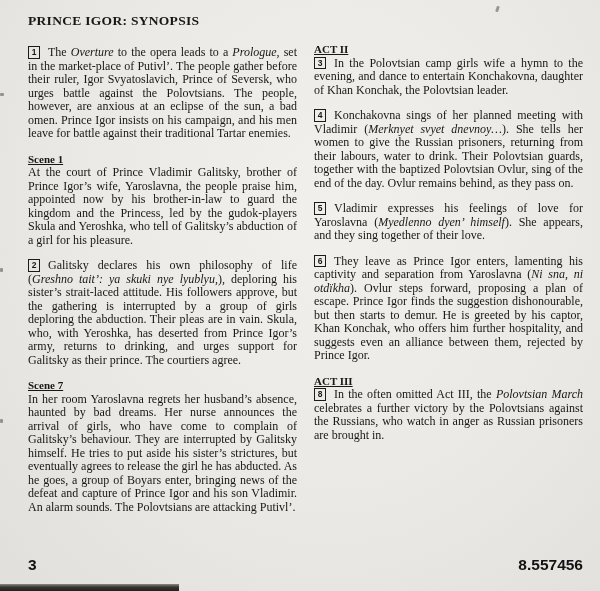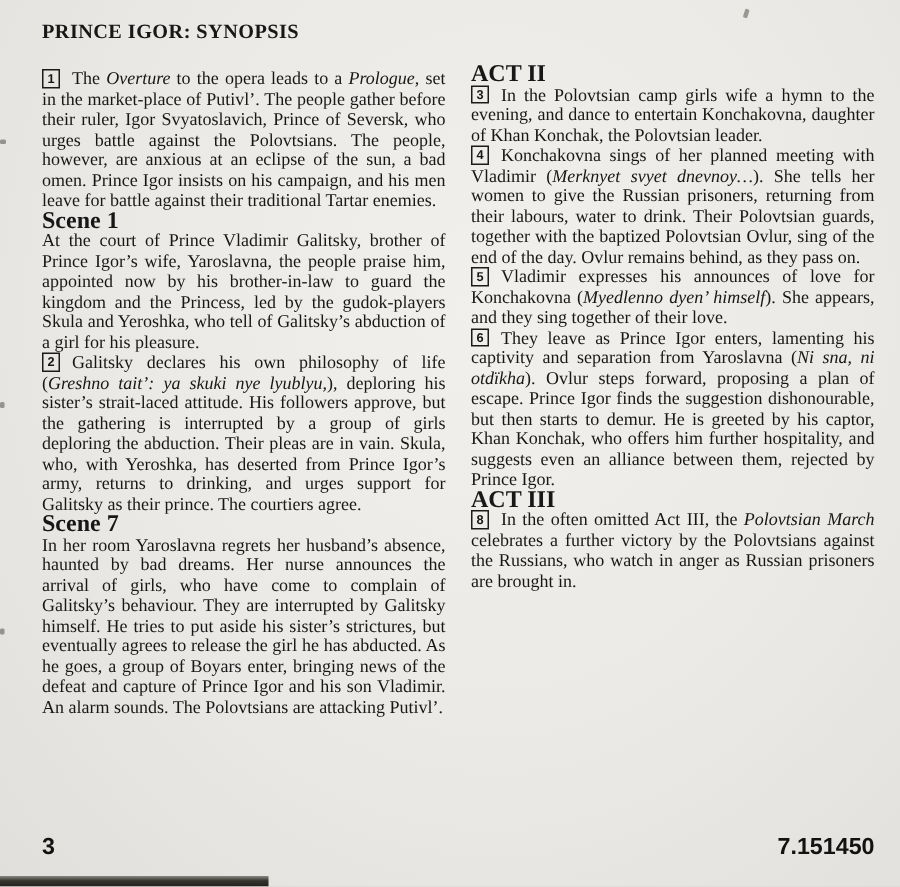--- a/index.html
+++ b/index.html
@@ -19,31 +19,32 @@
   #col-left  { left: 28px;  top: 13px; }
   #col-right { left: 314px; top: 43px; }
   .doc-title {
     margin: 0 0 17px 0;
     font-size: 13.5px;
     font-weight: bold;
     letter-spacing: 0.3px;
     white-space: nowrap;
   }
   .block { margin: 0; }
-  .block + .block { }
+  .block + .block { margin-top: 12px; }
   .heading + .block { margin-top: 0; }
   .para {
     font-size: 12px;
     line-height: 13.5px;
     text-align: justify;
   }
   .heading {
-    font-size: 16px;
+    font-size: 11px;
     line-height: 13.5px;
     font-weight: bold;
+    text-decoration: underline;
   }
   .para em { font-style: italic; }
   .trackbox {
     display: inline-block;
     width: 10px; height: 10.5px;
     line-height: 10.5px;
     border: 1.4px solid #1b1b1b;
     font-family: "Liberation Sans", sans-serif;
     font-weight: bold;
     font-size: 8.5px;
@@ -94,29 +95,29 @@
         <div class="block heading">Scene 7</div>
         <p class="block para"><span>In her room Yaroslavna regrets her husband’s absence, haunted by bad dreams. Her nurse announces the arrival of girls, who have come to complain of Galitsky’s behaviour. They are interrupted by Galitsky himself. He tries to put aside his sister’s strictures, but eventually agrees to release the girl he has abducted. As he goes, a group of Boyars enter, bringing news of the defeat and capture of Prince Igor and his son Vladimir. An alarm sounds. The Polovtsians are attacking Putivl’.</span></p>
       </div>
   </div>
 
   <div class="col" id="col-right">
     <div>
         <div class="block heading">ACT II</div>
         <p class="block para"><span class="trackbox">3</span><span>In the Polovtsian camp girls wife a hymn to the evening, and dance to entertain Konchakovna, daughter of Khan Konchak, the Polovtsian leader.</span></p>
         <p class="block para"><span class="trackbox">4</span><span>Konchakovna sings of her planned meeting with Vladimir (</span><em>Merknyet svyet dnevnoy…</em><span>). She tells her women to give the Russian prisoners, returning from their labours, water to drink. Their Polovtsian guards, together with the baptized Polovtsian Ovlur, sing of the end of the day. Ovlur remains behind, as they pass on.</span></p>
-        <p class="block para"><span class="trackbox">5</span><span>Vladimir expresses his announces of love for Konchakovna (</span><em>Myedlenno dyen’ himself</em><span>). She appears, and they sing together of their love.</span></p>
+        <p class="block para"><span class="trackbox">5</span><span>Vladimir expresses his feelings of love for Yaroslavna (</span><em>Myedlenno dyen’ himself</em><span>). She appears, and they sing together of their love.</span></p>
         <p class="block para"><span class="trackbox">6</span><span>They leave as Prince Igor enters, lamenting his captivity and separation from Yaroslavna (</span><em>Ni sna, ni otdïkha</em><span>). Ovlur steps forward, proposing a plan of escape. Prince Igor finds the suggestion dishonourable, but then starts to demur. He is greeted by his captor, Khan Konchak, who offers him further hospitality, and suggests even an alliance between them, rejected by Prince Igor.</span></p>
         <div class="block heading">ACT III</div>
         <p class="block para"><span class="trackbox">8</span><span>In the often omitted Act III, the </span><em>Polovtsian March</em><span> celebrates a further victory by the Polovtsians against the Russians, who watch in anger as Russian prisoners are brought in.</span></p>
       </div>
   </div>
 
   <div class="footer-page">3</div>
-  <div class="footer-catalog">7.151450</div>
+  <div class="footer-catalog">8.557456</div>
 
   <div class="speck-top-right"></div>
   <div class="edge-dash d1"></div>
   <div class="edge-dash d2"></div>
   <div class="edge-dash d3"></div>
   <div class="bottom-band"></div>
 
 </div>
 
 </body></html>

